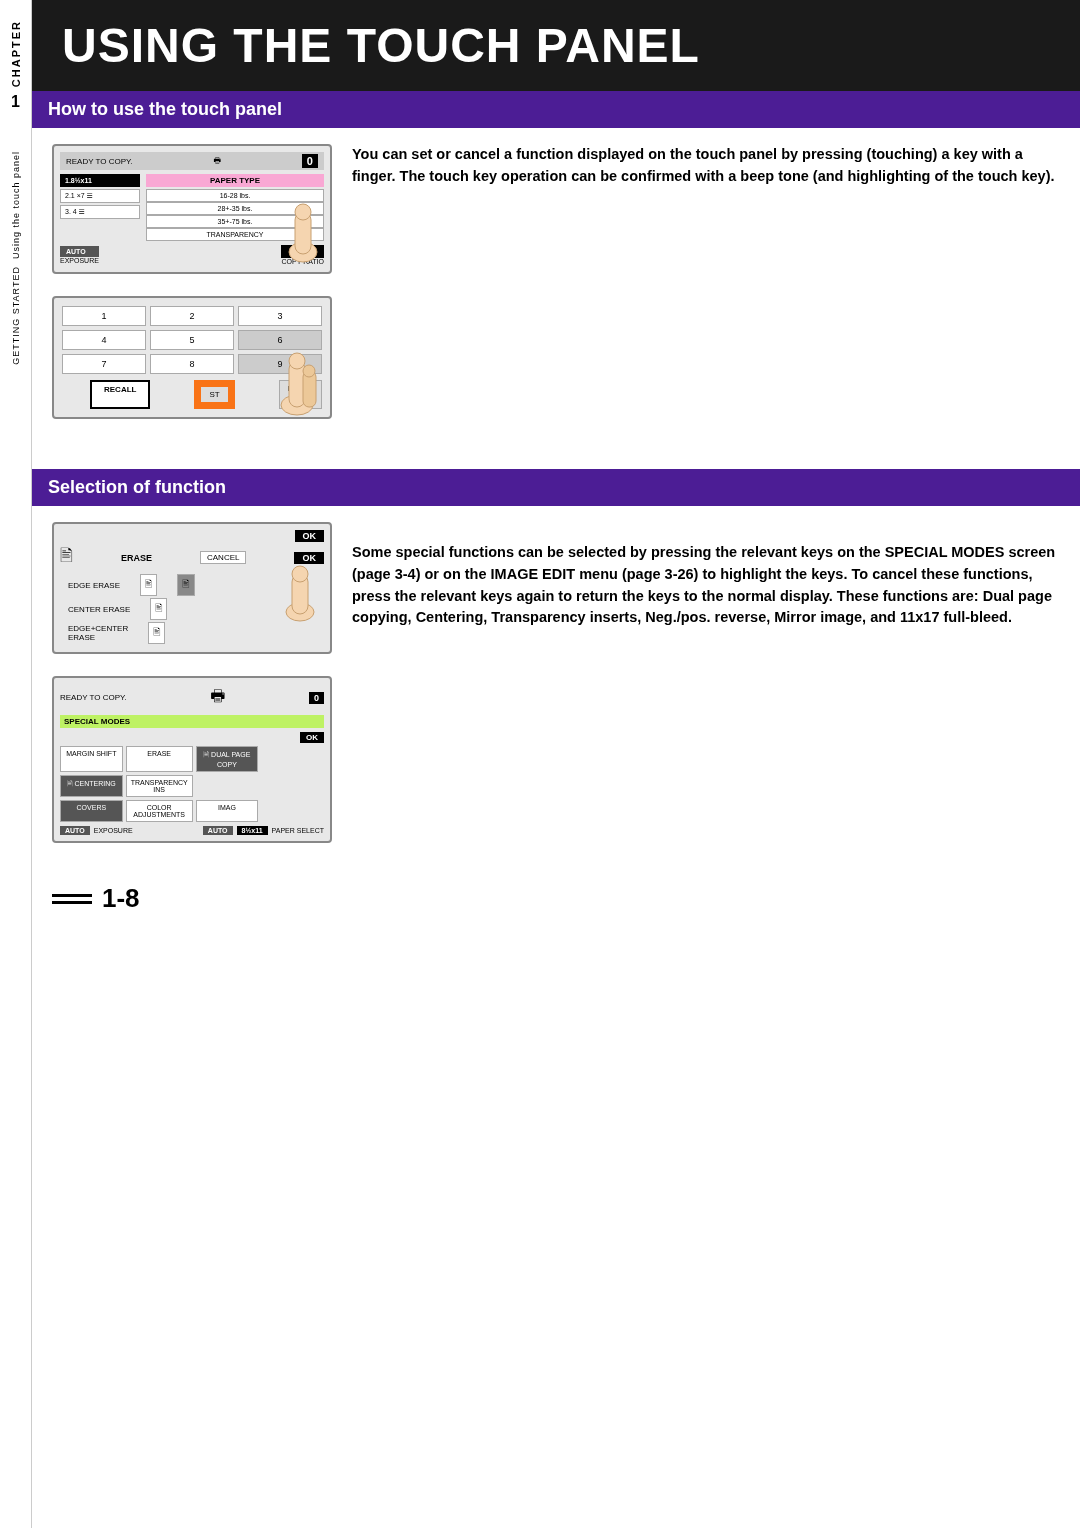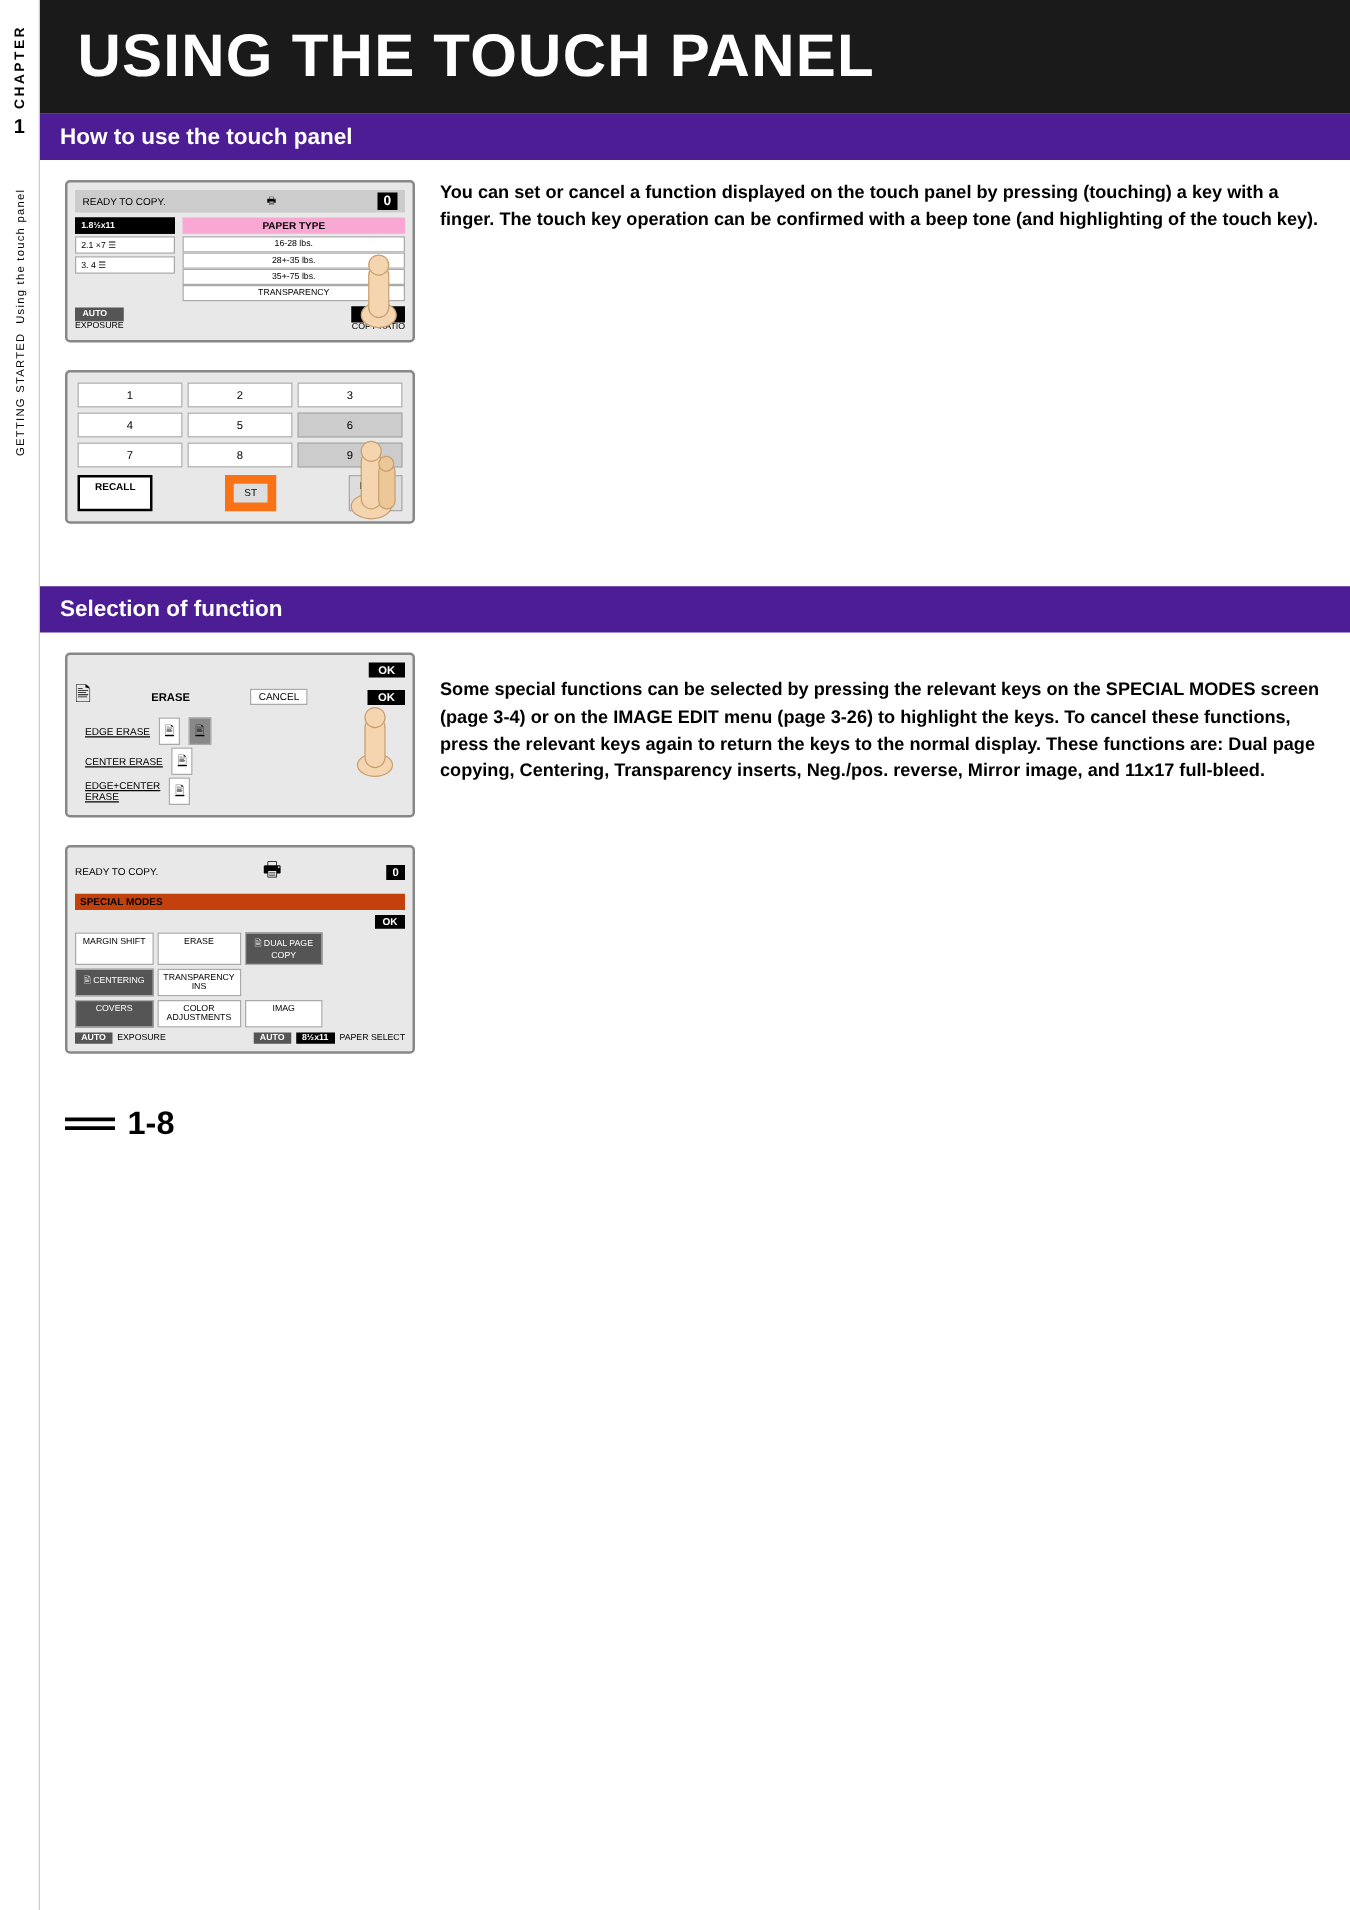--- a/index.html
+++ b/index.html
@@ -166,20 +166,21 @@
       border: 1px solid #aaa;
       padding: 4px;
       font-size: 9px;
       text-align: center;
     }
     .numpad-key.gray { background: #ccc; }
     .numpad-bottom {
       display: flex;
       justify-content: space-between;
       gap: 18px;
+      margin-left: 28px;
     }
     .recall-btn {
       background: #fff;
       border: 2px solid #000;
       padding: 3px 12px;
       font-size: 8px;
       font-weight: bold;
     }
     .store-btn { background: #ddd; border: 7px solid #f97316; padding: 3px 8px; font-size: 8px; }
     .delete-btn { background: #ddd; border: 1px solid #aaa; padding: 3px 8px; font-size: 8px; }
@@ -234,22 +235,21 @@
       border: 1px solid #aaa;
       background: #fff;
       padding: 1px 6px;
       font-size: 8px;
     }
     .erase-sub-row {
       margin-left: 8px;
       margin-bottom: 2px;
       display: flex;
       align-items: center;
-      gap: 7px;
-      text-decoration: underline;
+      gap: 20px;
     }
     .erase-type-label { font-size: 8px; }
     .erase-icon-box {
       background: #fff;
       border: 1px solid #aaa;
       padding: 2px 4px;
       font-size: 9px;
     }
     .erase-icon-box.highlighted {
       background: #888;
@@ -468,21 +468,21 @@
           <ellipse cx="20" cy="20" rx="8" ry="8" fill="#f5d5b0" stroke="#c8a070" stroke-width="1"></ellipse>
         </svg>
       </div>
 
       <div class="special-screen">
         <div class="special-top">
           <span class="ready-copy">READY TO COPY.</span>
           <span>🖶</span>
           <span style="background:#000;color:#fff;padding:1px 5px;font-size:9px;font-weight:bold;">0</span>
         </div>
-        <div style="background:#c2410c;padding:2px 4px;font-size:8px;font-weight:bold;margin-bottom:4px;">SPECIAL MODES</div>
+        <div style="background:#bef264;padding:2px 4px;font-size:8px;font-weight:bold;margin-bottom:4px;">SPECIAL MODES</div>
         <div style="display:flex;justify-content:flex-end;margin-bottom:3px;">
           <span class="sp-ok-btn">OK</span>
         </div>
         <div class="special-grid">
           <div class="sp-key">MARGIN SHIFT</div>
           <div class="sp-key">ERASE</div>
           <div class="sp-key" style="background:#555;color:#fff;font-size:7px;">🖹 DUAL PAGE<br>COPY</div>
           <div style="width:8px;"></div>
           <div class="sp-key highlighted">🖹 <span>CENTERING</span></div>
           <div class="sp-key">TRANSPARENCY INS</div>

